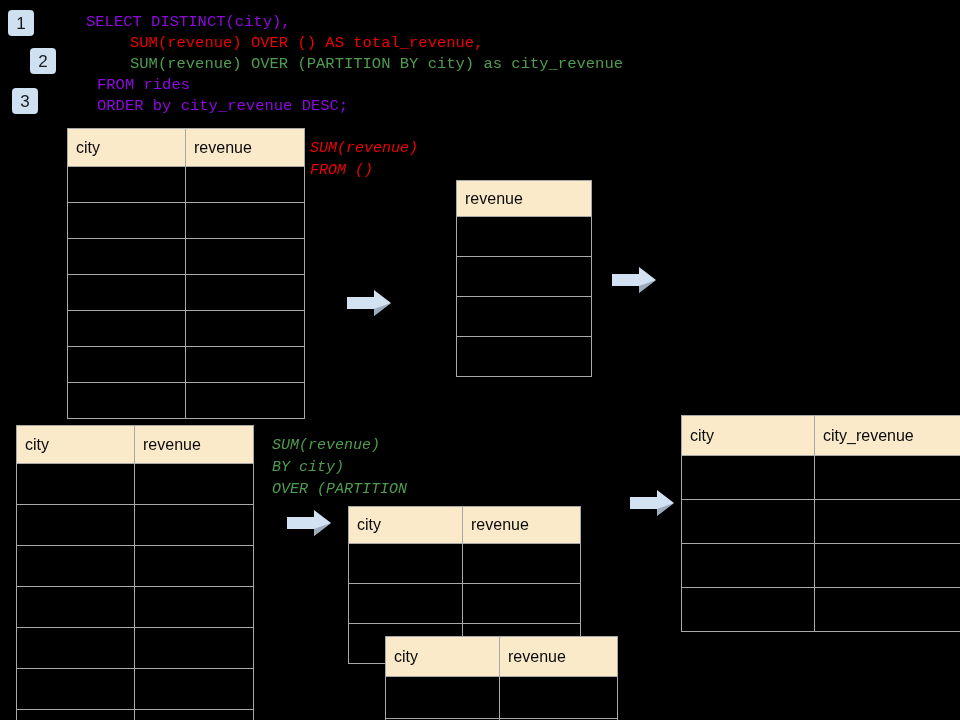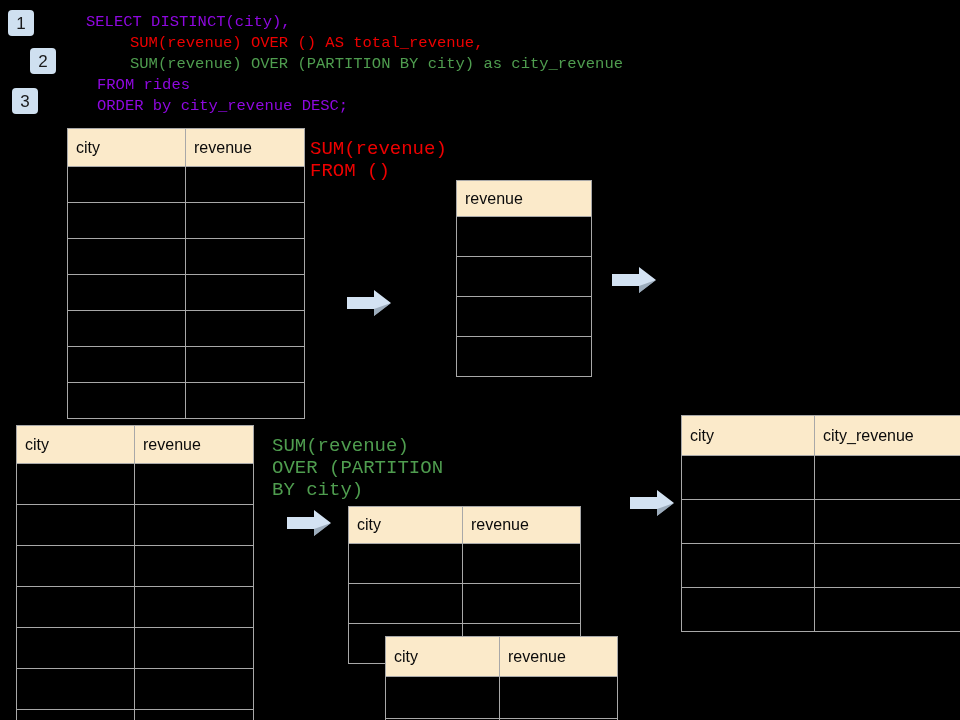--- a/index.html
+++ b/index.html
@@ -52,23 +52,24 @@
     font-size: 12.5px;
     white-space: pre;
     line-height: 19px;
     color: #8f08e0;
   }
 
   
   .annot {
     position: absolute;
     font-family: "Liberation Mono", monospace;
-    font-size: 19px;
+    font-size: 15px;
     white-space: pre;
     line-height: 22px;
+    font-style: italic;
   }
   .annot.red   { color: #ee0000; }
   .annot.green { color: #4f9d4f; }
 
   
   .tbl {
     position: absolute;
     border-collapse: collapse;
     table-layout: fixed;
     background: #6d28d9;
@@ -108,21 +109,21 @@
       <div class="badge" style="left: 8px; top: 10px; background: rgb(207, 224, 240);">1</div>
       <div class="badge" style="left: 30px; top: 48px; background: rgb(207, 224, 240);">2</div>
       <div class="badge" style="left: 12px; top: 88px; background: rgb(207, 224, 240);">3</div>
     </div>
 
   <div class="code" id="query-block" style="left:86px; top:12px;"><div class="c-purple" style="padding-left: 0px;">SELECT DISTINCT(city),</div><div class="c-red" style="padding-left: 44px;">SUM(revenue) OVER () AS total_revenue,</div><div class="c-green" style="padding-left: 44px;">SUM(revenue) OVER (PARTITION BY city) as city_revenue</div><div class="c-purple" style="padding-left: 11px;">FROM rides</div><div class="c-purple" style="padding-left: 11px;">ORDER by city_revenue DESC;</div></div>
 
 
   <div id="annotations-layer">
       <div class="annot red" style="left: 310px; top: 138px;"><div>SUM(revenue)</div><div>FROM ()</div></div>
-      <div class="annot green" style="left: 272px; top: 435px;"><div>SUM(revenue)</div><div>OVER (PARTITION</div><div>BY city)</div></div>
+      <div class="annot green" style="left: 272px; top: 435px;"><div>SUM(revenue)</div><div>BY city)</div><div>OVER (PARTITION</div></div>
     </div>
 
   <div id="arrows-layer">
       <div class="arrow" style="left: 345px; top: 288px;"><svg width="48" height="30" viewBox="0 0 48 30">
           <path d="M2 9 L29 9 L29 2 L46 15 L29 28 L29 21 L2 21 Z" fill="#d3e2f2"></path>
           <path d="M29 28 L46 15 L29 21 Z" fill="#6f7f8f" opacity="0.55"></path>
         </svg></div>
       <div class="arrow" style="left: 610px; top: 265px;"><svg width="48" height="30" viewBox="0 0 48 30">
           <path d="M2 9 L29 9 L29 2 L46 15 L29 28 L29 21 L2 21 Z" fill="#d3e2f2"></path>
           <path d="M29 28 L46 15 L29 21 Z" fill="#6f7f8f" opacity="0.55"></path>

